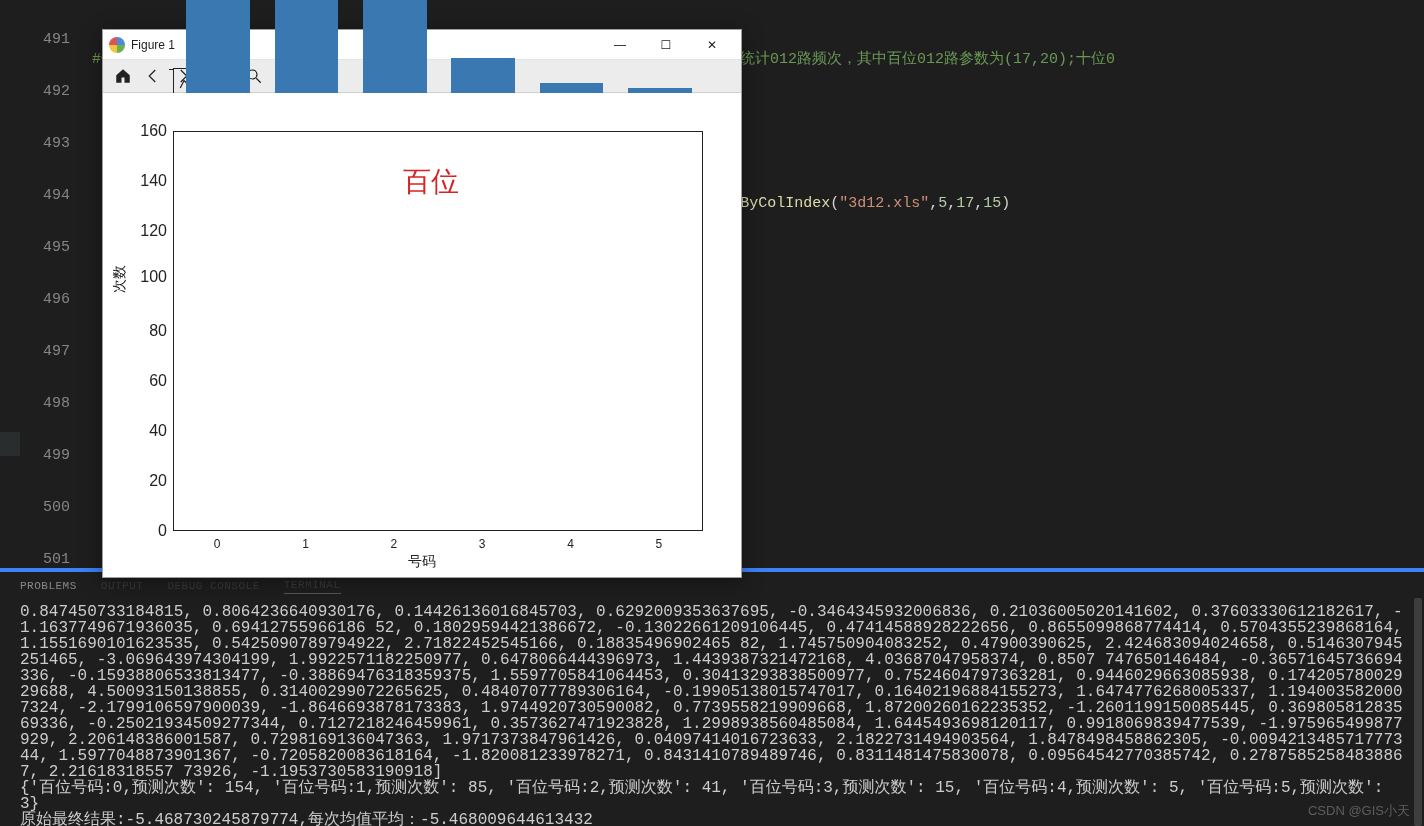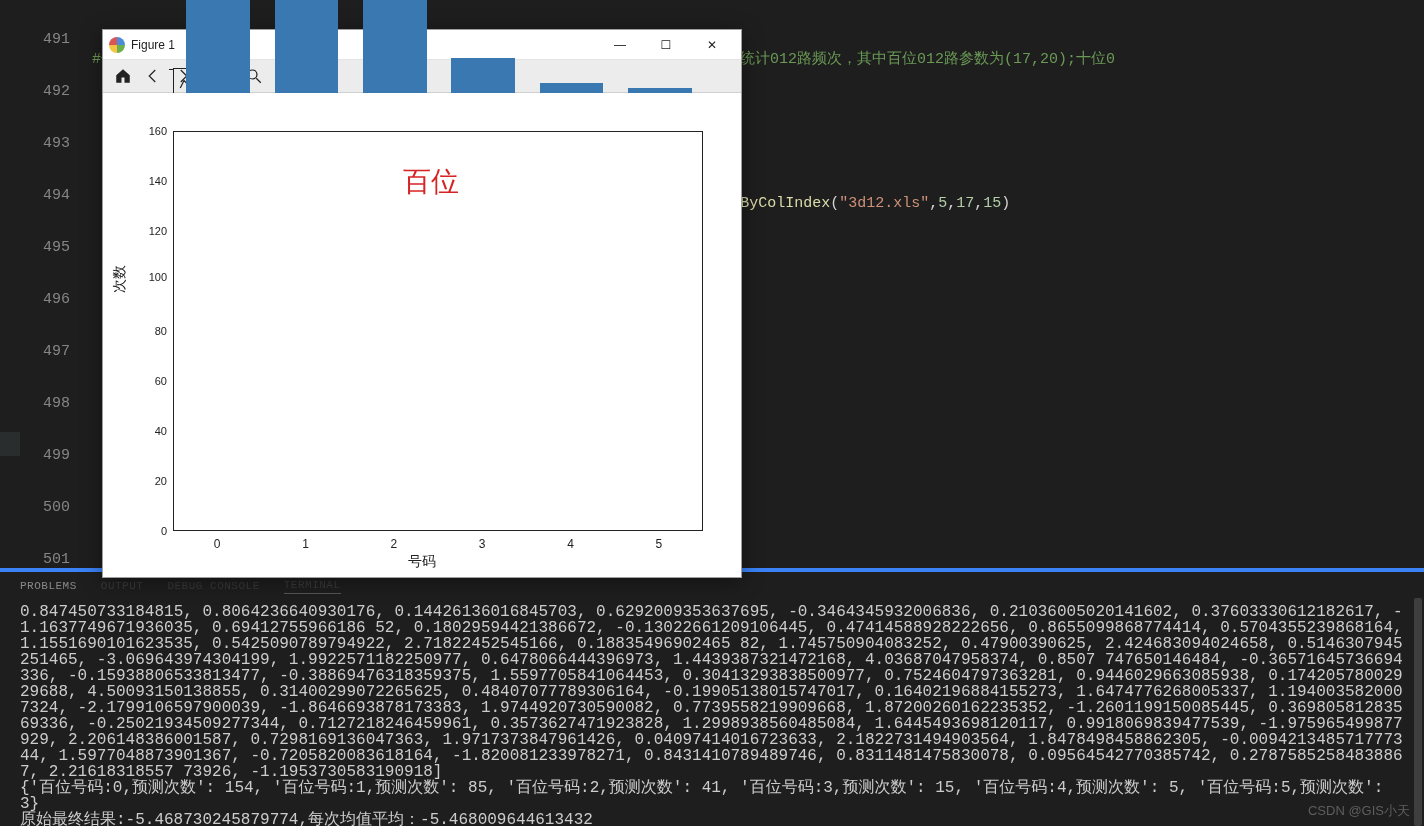--- a/index.html
+++ b/index.html
@@ -187,21 +187,21 @@
   }
   .xlabel{
     position:absolute;
     left:0;right:0; top:460px;
     text-align:center;
     font-size:14px;color:#222;
     font-family:Liberation Serif, serif;
   }
   .ytick{
     position:absolute; right:574px;
-    font-size:11px;color:#222;
+    font-size:16px;color:#222;
     transform:translateY(-50%);
     font-family:sans-serif;
   }
   .ytick-mark{
     position:absolute;left:-5px;width:5px;height:1px;background:#222;
   }
   .xtick{
     position:absolute; top:444px;
     font-size:12px;color:#222;
     transform:translateX(-50%);

